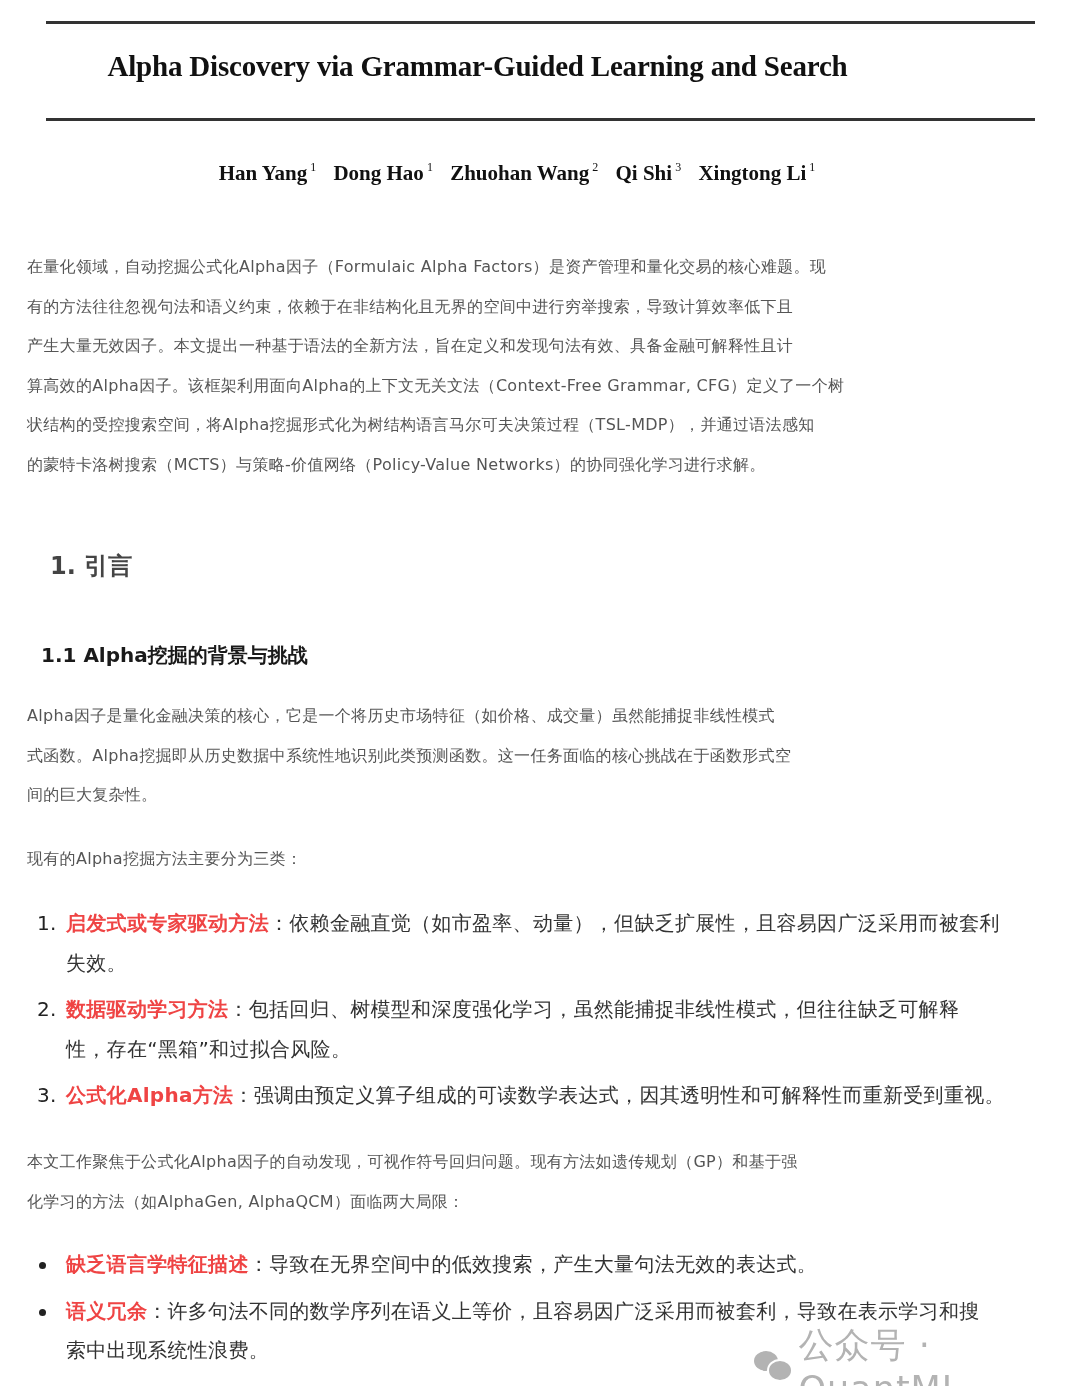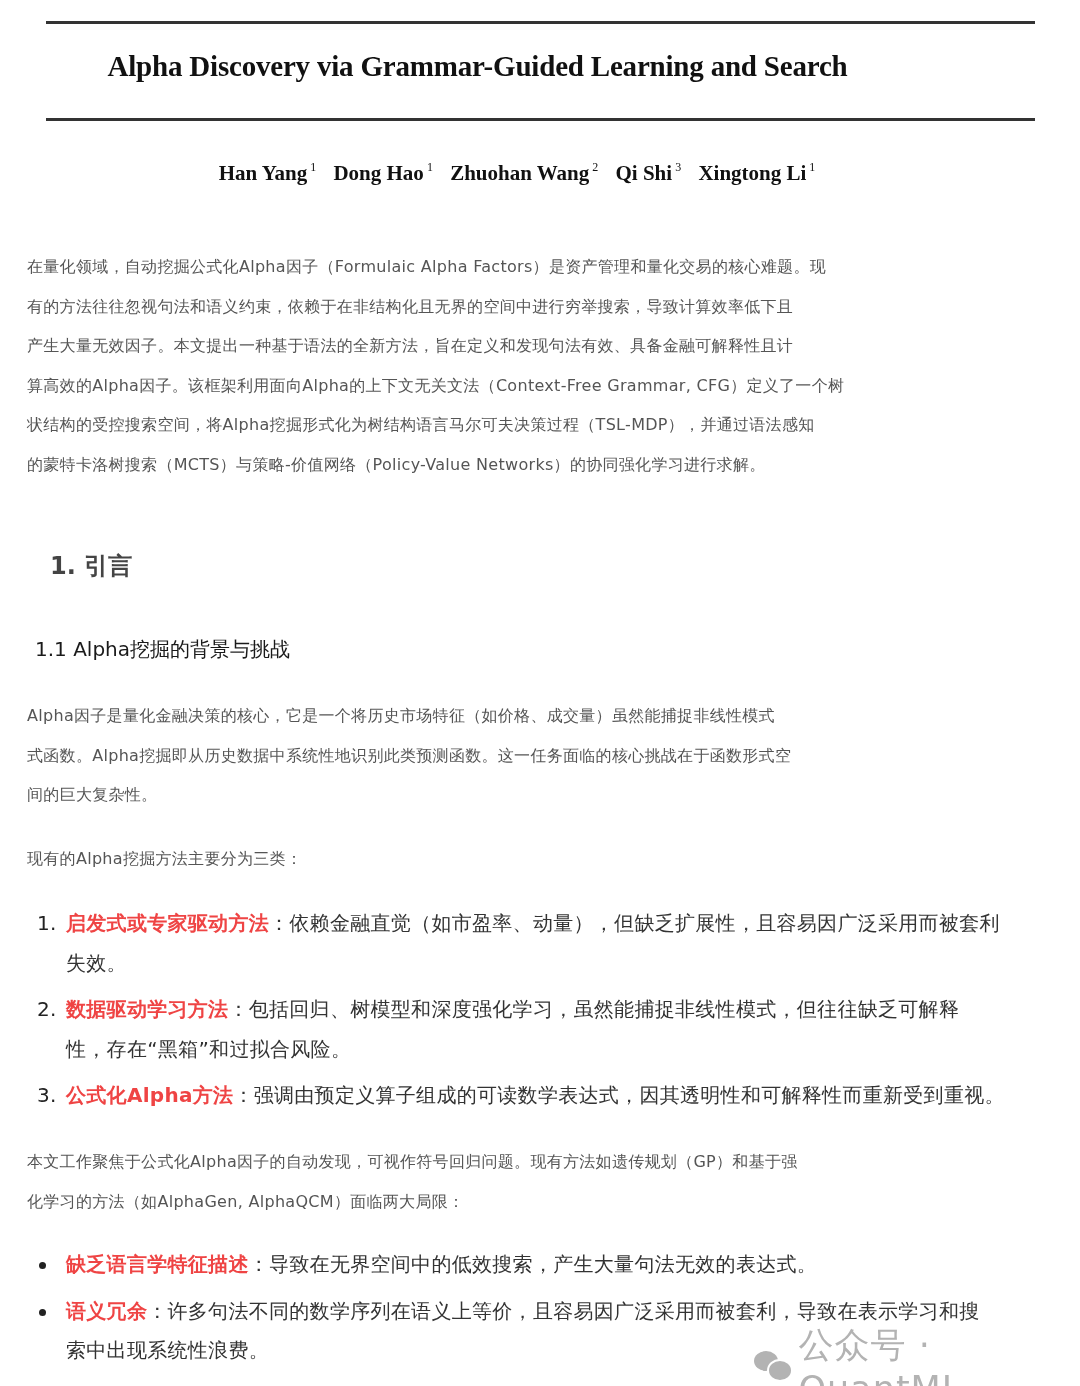--- a/index.html
+++ b/index.html
@@ -10,21 +10,21 @@
                  font-family: "Liberation Serif", "DejaVu Serif", serif; font-weight: bold;
                  font-size: 29px; color: #111111; letter-spacing: -0.2px; }
   .authors { position: absolute; top: 160px; left: 0; width: 1034px; text-align: center;
              font-family: "Liberation Serif", "DejaVu Serif", serif; font-weight: bold;
              font-size: 21px; color: #111111; }
   .author { margin: 0 6px; }
   .author sup { font-size: 12px; font-weight: normal; margin-left: 3px; vertical-align: 9px; }
   .para { position: absolute; left: 27px; width: 1040px; font-size: 16px; line-height: 39.5px;
           color: #555555; margin: 0; letter-spacing: 0.3px; }
   .h1 { position: absolute; left: 40px; top: 540px; font-size: 24px; font-weight: bold; color: #444444; margin: 10px; }
-  .h2 { position: absolute; left: 27px; top: 628px; font-size: 20px; font-weight: normal; color: #1a1a1a; margin: 8px; }
+  .h2 { position: absolute; left: 27px; top: 628px; font-size: 20px; font-weight: bold; color: #1a1a1a; margin: 14px; }
   .list { position: absolute; left: 27px; width: 1040px; margin: 0; padding: 0; list-style: none; }
   .li { position: relative; padding-left: 39px; font-size: 20px; line-height: 39.5px; color: #333333; letter-spacing: 0.3px; }
   .marker { position: absolute; left: 10px; top: 0; color: #222222; }
   .bullet { position: absolute; left: 12px; top: 17px; width: 7px; height: 7px; border-radius: 50%; background: #222222; }
   .kw { color: #ef4444; font-weight: bold; }
   .watermark { position: absolute; left: 754px; top: 1322px; display: flex; align-items: center;
                color: #b3b3b3; font-size: 35px; letter-spacing: 1px; }
   .wechat { width: 40px; height: 34px; margin-right: 8px; position: relative; }
   .wechat .b1 { position: absolute; left: 0; top: 2px; width: 24px; height: 20px; border-radius: 50%; background: #b3b3b3; }
   .wechat .b2 { position: absolute; left: 13px; top: 10px; width: 22px; height: 19px; border-radius: 50%; background: #b3b3b3; border: 2px solid #ffffff; }

